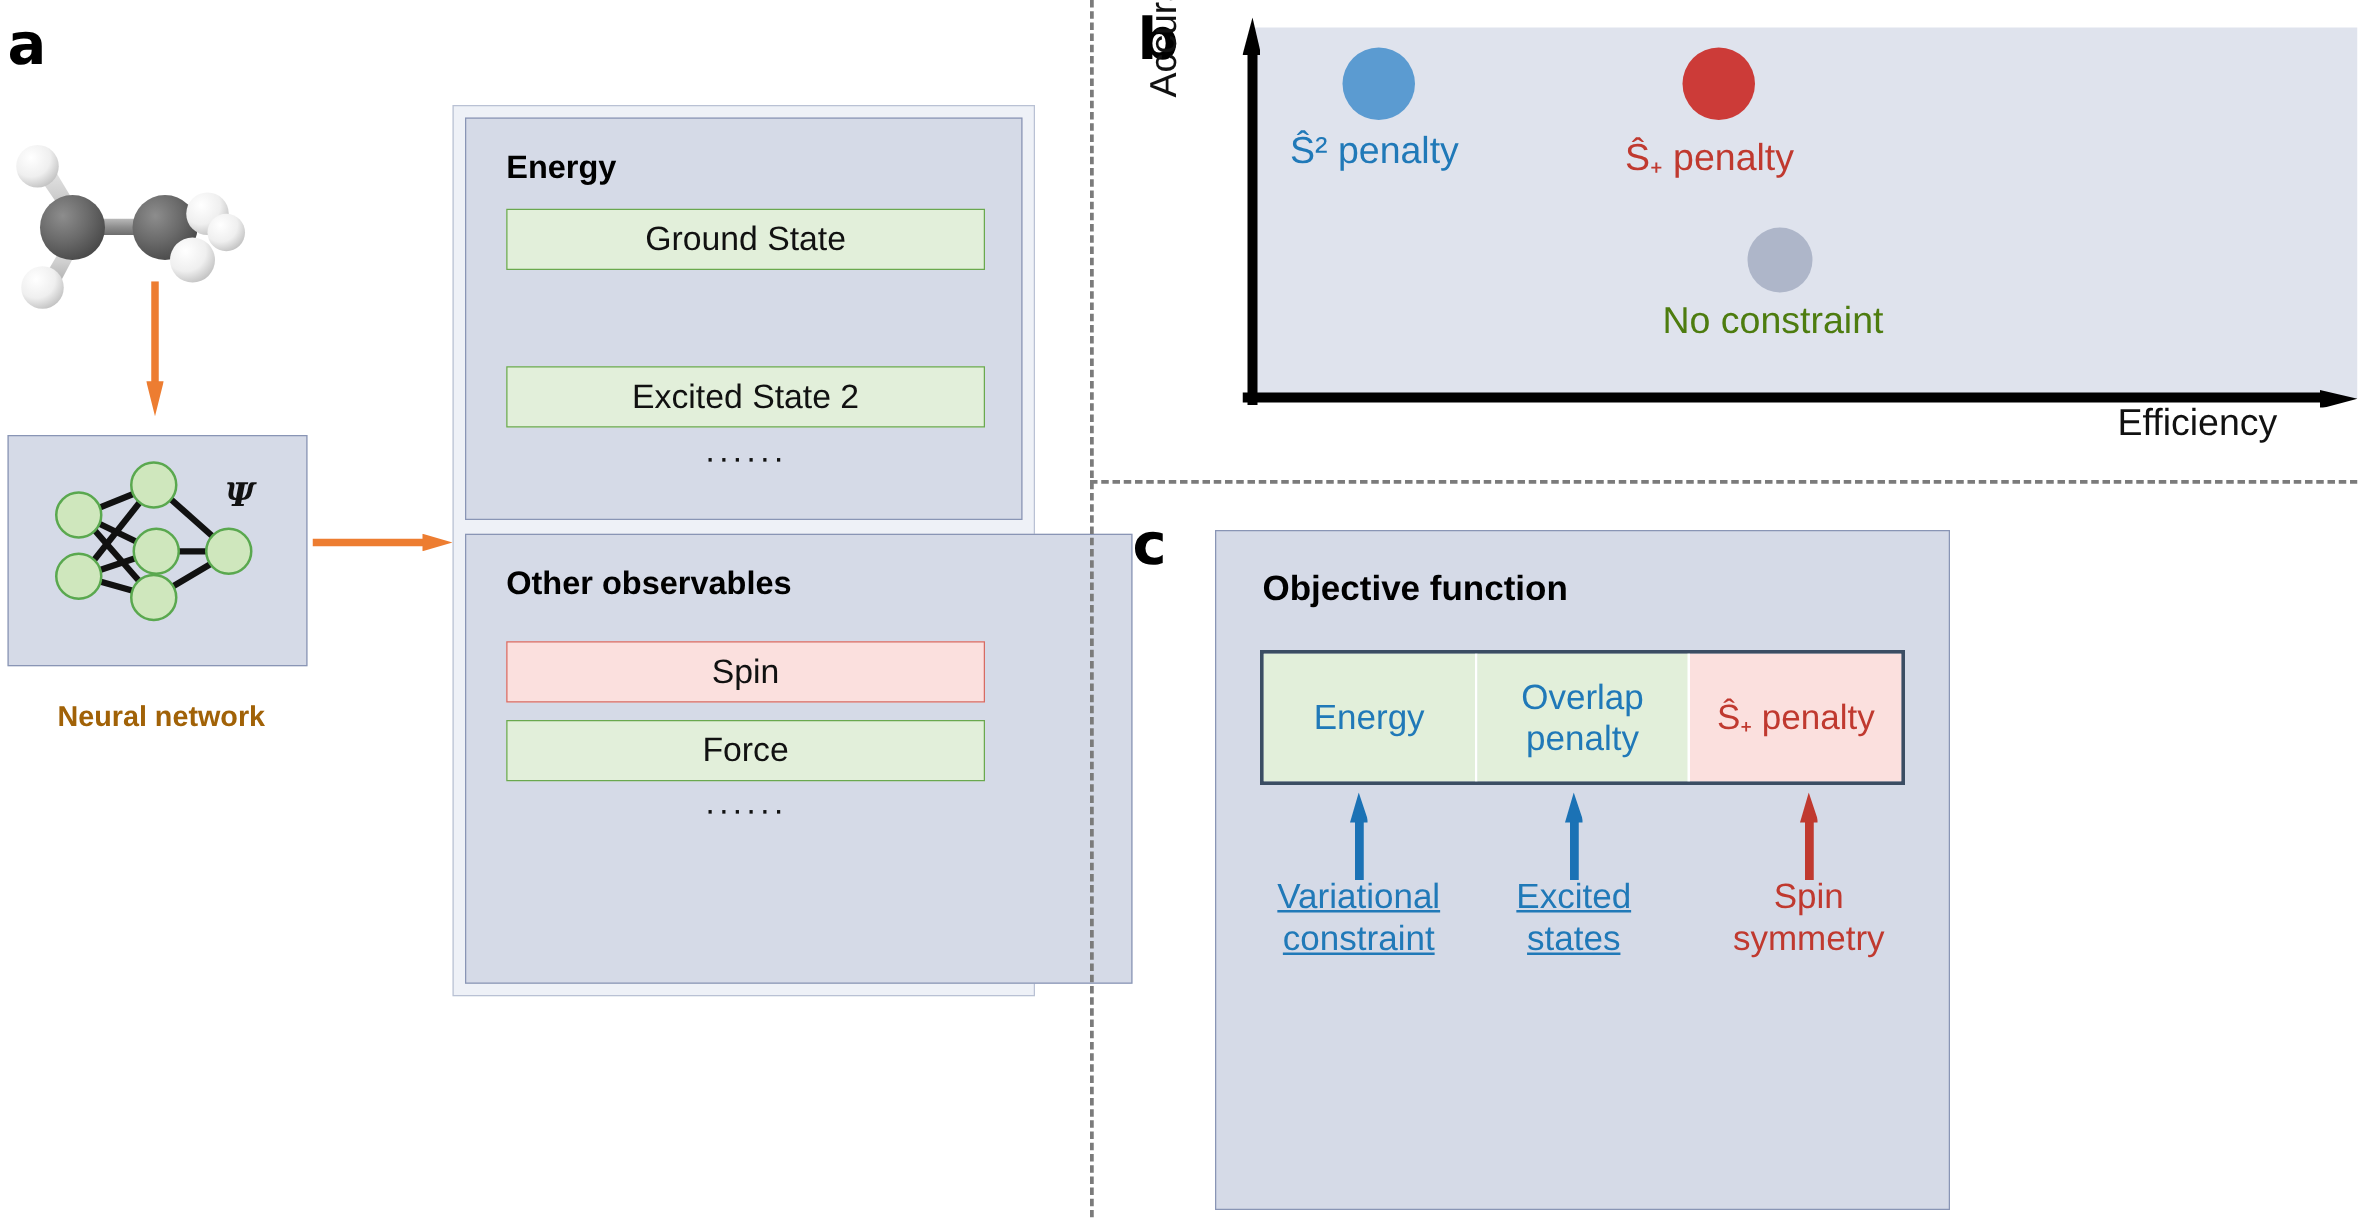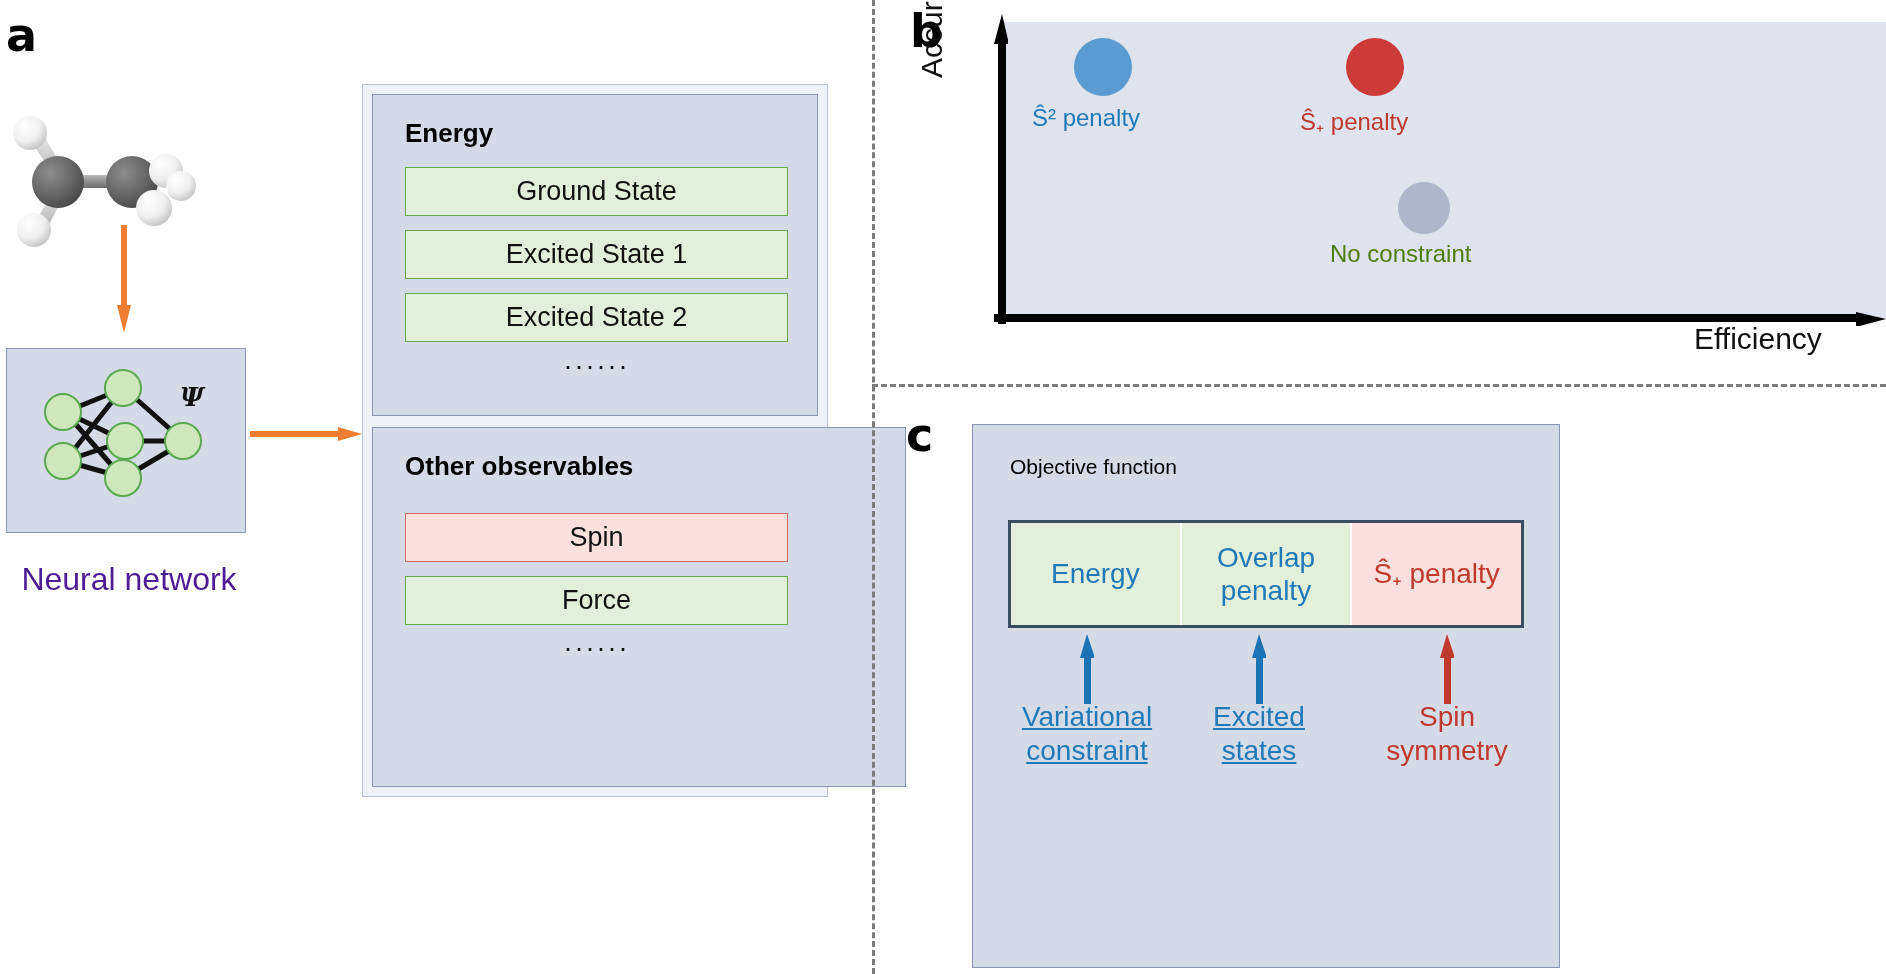--- a/index.html
+++ b/index.html
@@ -89,23 +89,23 @@
     font-weight: bold;
     color: #111;
     font-family: "DejaVu Serif", serif;
   }
   .nn-caption {
     position: absolute;
     left: 6px;
     top: 558px;
     width: 246px;
     text-align: center;
-    font-size: 32px;
-    font-weight: normal;
-    color: #4c1d95;
+    font-size: 23px;
+    font-weight: bold;
+    color: #a16207;
     line-height: 1.32;
   }
 
   
   .a-outer {
     position: absolute;
     left: 362px;
     top: 84px;
     width: 466px;
     height: 713px;
@@ -200,43 +200,43 @@
     top: 322px;
     white-space: nowrap;
   }
 
   .dot {
     position: absolute;
     border-radius: 50%;
   }
   .dot-label {
     position: absolute;
-    font-size: 24px;
+    font-size: 30px;
     white-space: nowrap;
   }
 
   
   #panel-c-letter { left: 906px; top: 412px; }
 
   .c-box {
     position: absolute;
     left: 972px;
     top: 424px;
     width: 588px;
     height: 544px;
     background: #d5dae7;
     border: 1.5px solid #8995b5;
     box-sizing: border-box;
   }
   .c-title {
     position: absolute;
     left: 1010px;
     top: 455px;
-    font-size: 21px;
-    font-weight: normal;
+    font-size: 28px;
+    font-weight: bold;
     color: #000;
   }
   .c-row {
     position: absolute;
     left: 1008px;
     top: 520px;
     width: 516px;
     height: 108px;
     display: flex;
     border: 3px solid #3b4d63;
@@ -353,21 +353,20 @@
 
 <svg class="arrow-orange-right" viewBox="0 0 112 14">
   <rect x="0" y="4" width="92" height="6" fill="#ed7d31"></rect>
   <polygon points="88,0 88,14 112,7" fill="#ed7d31"></polygon>
 </svg>
 
 <div class="a-outer">
   <div class="a-group" id="group-energy">
     <div class="group-title">Energy</div>
     <div class="item-box item-green" style="top:72px">Ground State</div>
-    <div class="item-box item-green" style="top:135px">Excited State 1</div>
     <div class="item-box item-green" style="top:198px">Excited State 2</div>
     <div class="ellipsis" style="top:256px">······</div>
   </div>
 
   <div class="a-group" id="group-obs">
     <div class="group-title">Other observables</div>
     <div class="item-box item-pink" style="top:85px">Spin</div>
     <div class="item-box item-green" style="top:148px">Force</div>
     <div class="ellipsis" style="top:205px">······</div>
   </div>

